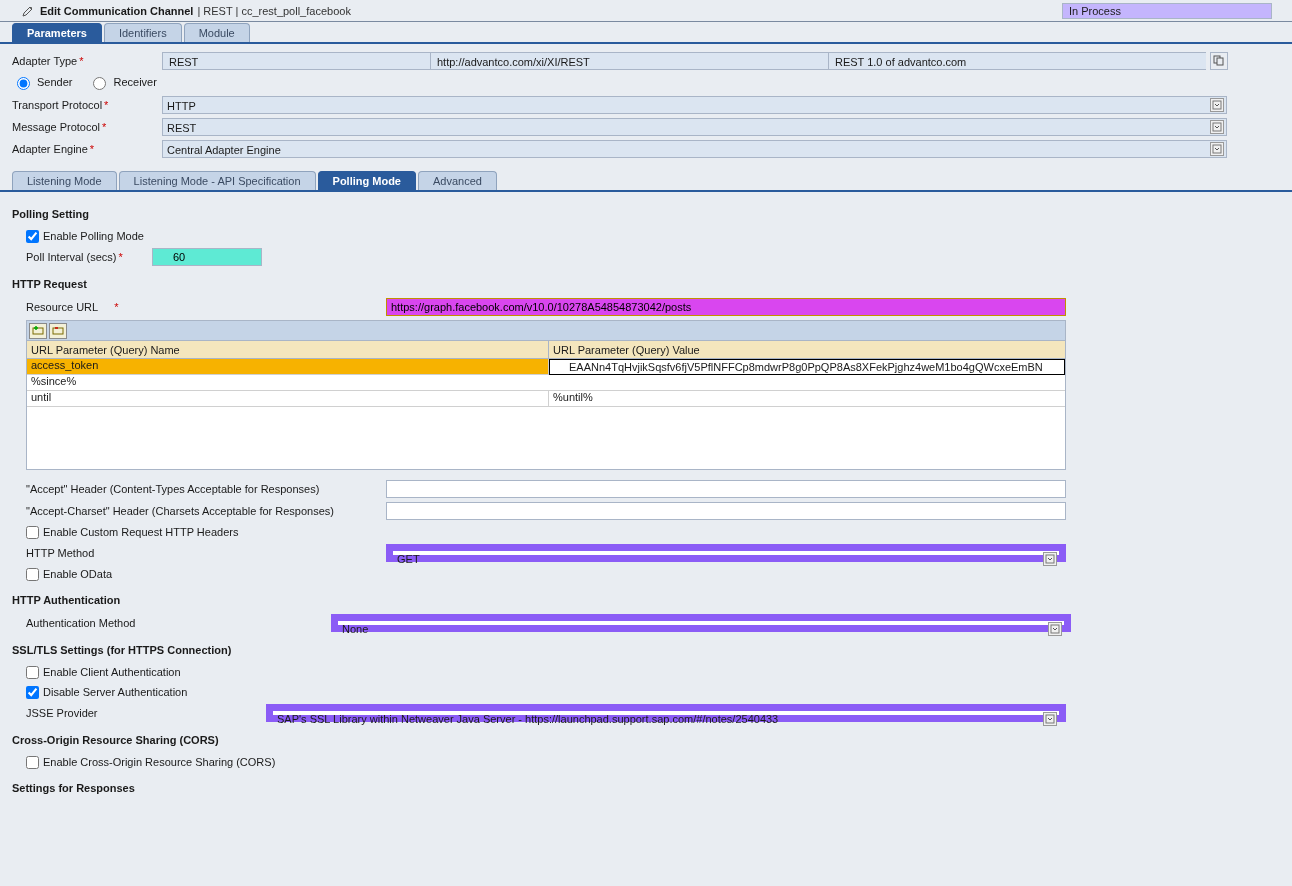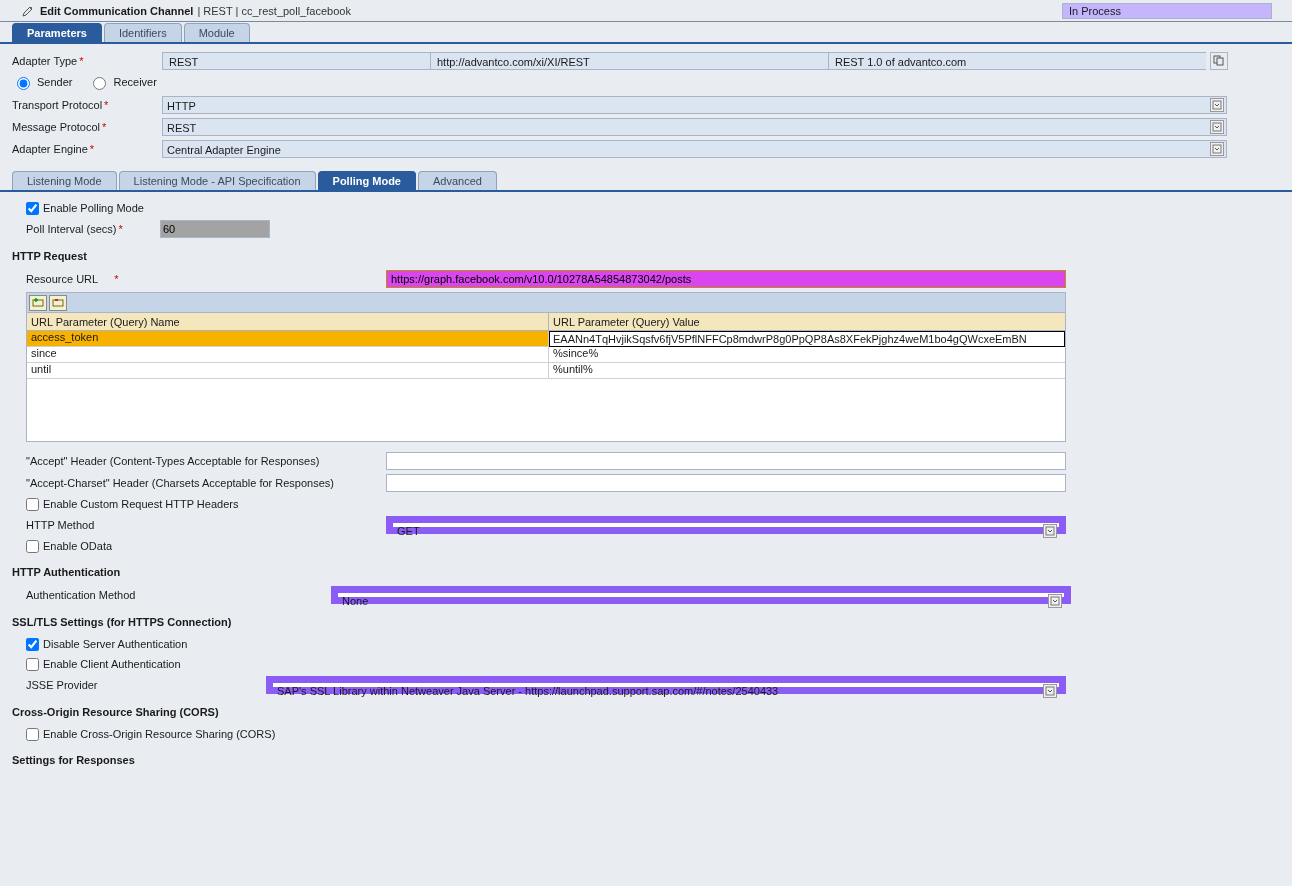--- a/index.html
+++ b/index.html
@@ -112,26 +112,26 @@
     margin-top: 4px;
     padding-left: 12px;
     height: 22px;
     align-items: flex-end;
     border-bottom: 2px solid #2a5b9c;
   }
   .group-title { font-weight: bold; margin: 10px 0 6px 0; }
   .indent { margin-left: 14px; }
   .check-row { display: flex; align-items: center; gap: 4px; height: 20px; }
   .check-row input[type="checkbox"] { margin: 0; }
-  .poll-row { display: flex; align-items: center; gap: 14px; height: 22px; }
+  .poll-row { display: flex; align-items: center; gap: 6px; height: 22px; }
   .poll-label-wrap { width: 120px; display:flex; align-items: baseline; gap: 2px; }
   .short-input {
-    width: 110px; height: 18px; border: 1px solid #a9b5c7; padding: 0 2px;
+    width: 110px; height: 18px; border: 1px solid #a9b5c7; padding: 0 20px;
     font: inherit;
-    background: #a3a3a3;
+    background: #5eead4;
   }
   .urlrow { display: flex; align-items: center; height: 22px; }
   .url-label { width: 360px; display: flex; align-items: baseline; gap: 16px; }
   .url-field {
     width: 680px; height: 18px; border: 1px solid #c28f00;
     background: #d946ef; padding: 0 4px; font: inherit;
   }
   .tbl-wrap {
     width: 1040px; border: 1px solid #a9b5c7; margin-top: 2px; background: #fff;
   }
@@ -146,21 +146,21 @@
   }
   .tbl-head {
     display: flex; height: 18px; background: #f4e6bd; border-bottom: 1px solid #a9b5c7;
   }
   .th1 { width: 522px; padding: 0 4px; border-right: 1px solid #a9b5c7; display: flex; align-items: center; }
   .th2 { flex: 1; padding: 0 4px; display: flex; align-items: center; }
   .tbl-row { display: flex; height: 16px; border-bottom: 1px solid #d0d0d0; }
   .tbl-row .c1 { width: 522px; padding: 0 4px; border-right: 1px solid #d0d0d0; overflow:hidden; white-space: nowrap;}
   .tbl-row .c2 { flex: 1; padding: 0 4px; overflow:hidden; white-space: nowrap;}
   .tbl-row.sel .c1 { background: #f7b200; }
-  .tbl-row.sel .c2 { background: #fff; border: 1px solid #000; padding: 0 3px; height:16px; line-height:14px; }
+  .tbl-row.sel .c2 { background: #fff; border: 1px solid #000; padding: 0 19px; height:16px; line-height:14px; }
   .tbl-body-pad { height: 62px; }
   .labelled-row { display: flex; align-items: center; height: 22px; }
   .wide-label { width: 360px; }
   .wide-input {
     width: 680px; height: 18px; border: 1px solid #a9b5c7; background:#fff; padding: 0 4px; font: inherit;
   }
   .select-row { display: flex; align-items: center; height: 22px; }
   .select-field {
     width: 680px; height: 18px; border: 7px solid #8b5cf6; background:#fff;
     padding: 0 4px; position: relative; line-height: 16px;
@@ -271,20 +271,21 @@
 
   <div class="subtabbar">
     <div class="tab">Listening Mode</div>
     <div class="tab">Listening Mode - API Specification</div>
     <div class="tab active">Polling Mode</div>
     <div class="tab">Advanced</div>
   </div>
 
   <div class="section">
 
+    <div class="group-title">Polling Setting</div>
     <div class="indent">
       <div class="check-row">
         <input type="checkbox" checked="" style="">
         <span>Enable Polling Mode</span>
       </div>
       <div class="poll-row">
         <div class="poll-label-wrap">
           <span>Poll Interval (secs)</span>
             <span class="req">*</span>
         </div>
@@ -319,21 +320,20 @@
         </div>
         <div class="tbl-head">
           <div class="th1">URL Parameter (Query) Name</div>
           <div class="th2">URL Parameter (Query) Value</div>
         </div>
         <div class="tbl-row sel">
           <div class="c1">access_token</div>
           <div class="c2">EAANn4TqHvjikSqsfv6fjV5PflNFFCp8mdwrP8g0PpQP8As8XFekPjghz4weM1bo4gQWcxeEmBN</div>
         </div>
         <div class="tbl-row">
-          <div class="c1">since</div>
           <div class="c2">%since%</div>
         </div>
         <div class="tbl-row">
           <div class="c1">until</div>
           <div class="c2">%until%</div>
         </div>
         <div class="tbl-body-pad"></div>
       </div>
 
       <div style="height:8px"></div>
@@ -380,26 +380,26 @@
                 <path d="M3 4 L5 6 L7 4" fill="none" stroke="#555"></path>
               </svg>
           </span>
         </div>
       </div>
     </div>
 
     <div class="group-title">SSL/TLS Settings (for HTTPS Connection)</div>
     <div class="indent">
       <div class="check-row">
+        <input type="checkbox" style="">
+        <span>Enable Client Authentication</span>
+      </div>
+      <div class="check-row">
         <input type="checkbox" checked="" style="">
         <span>Disable Server Authentication</span>
-      </div>
-      <div class="check-row">
-        <input type="checkbox" style="">
-        <span>Enable Client Authentication</span>
       </div>
       <div class="select-row">
         <div class="ssl-label">JSSE Provider</div>
         <div class="select-field ssl-select">
           <span>SAP's SSL Library within Netweaver Java Server - https://launchpad.support.sap.com/#/notes/2540433</span>
           <span class="select-icon">
             <svg width="10" height="10" viewBox="0 0 10 10">
                 <rect x="1" y="1" width="8" height="8" fill="none" stroke="#777"></rect>
                 <path d="M3 4 L5 6 L7 4" fill="none" stroke="#555"></path>
               </svg>

